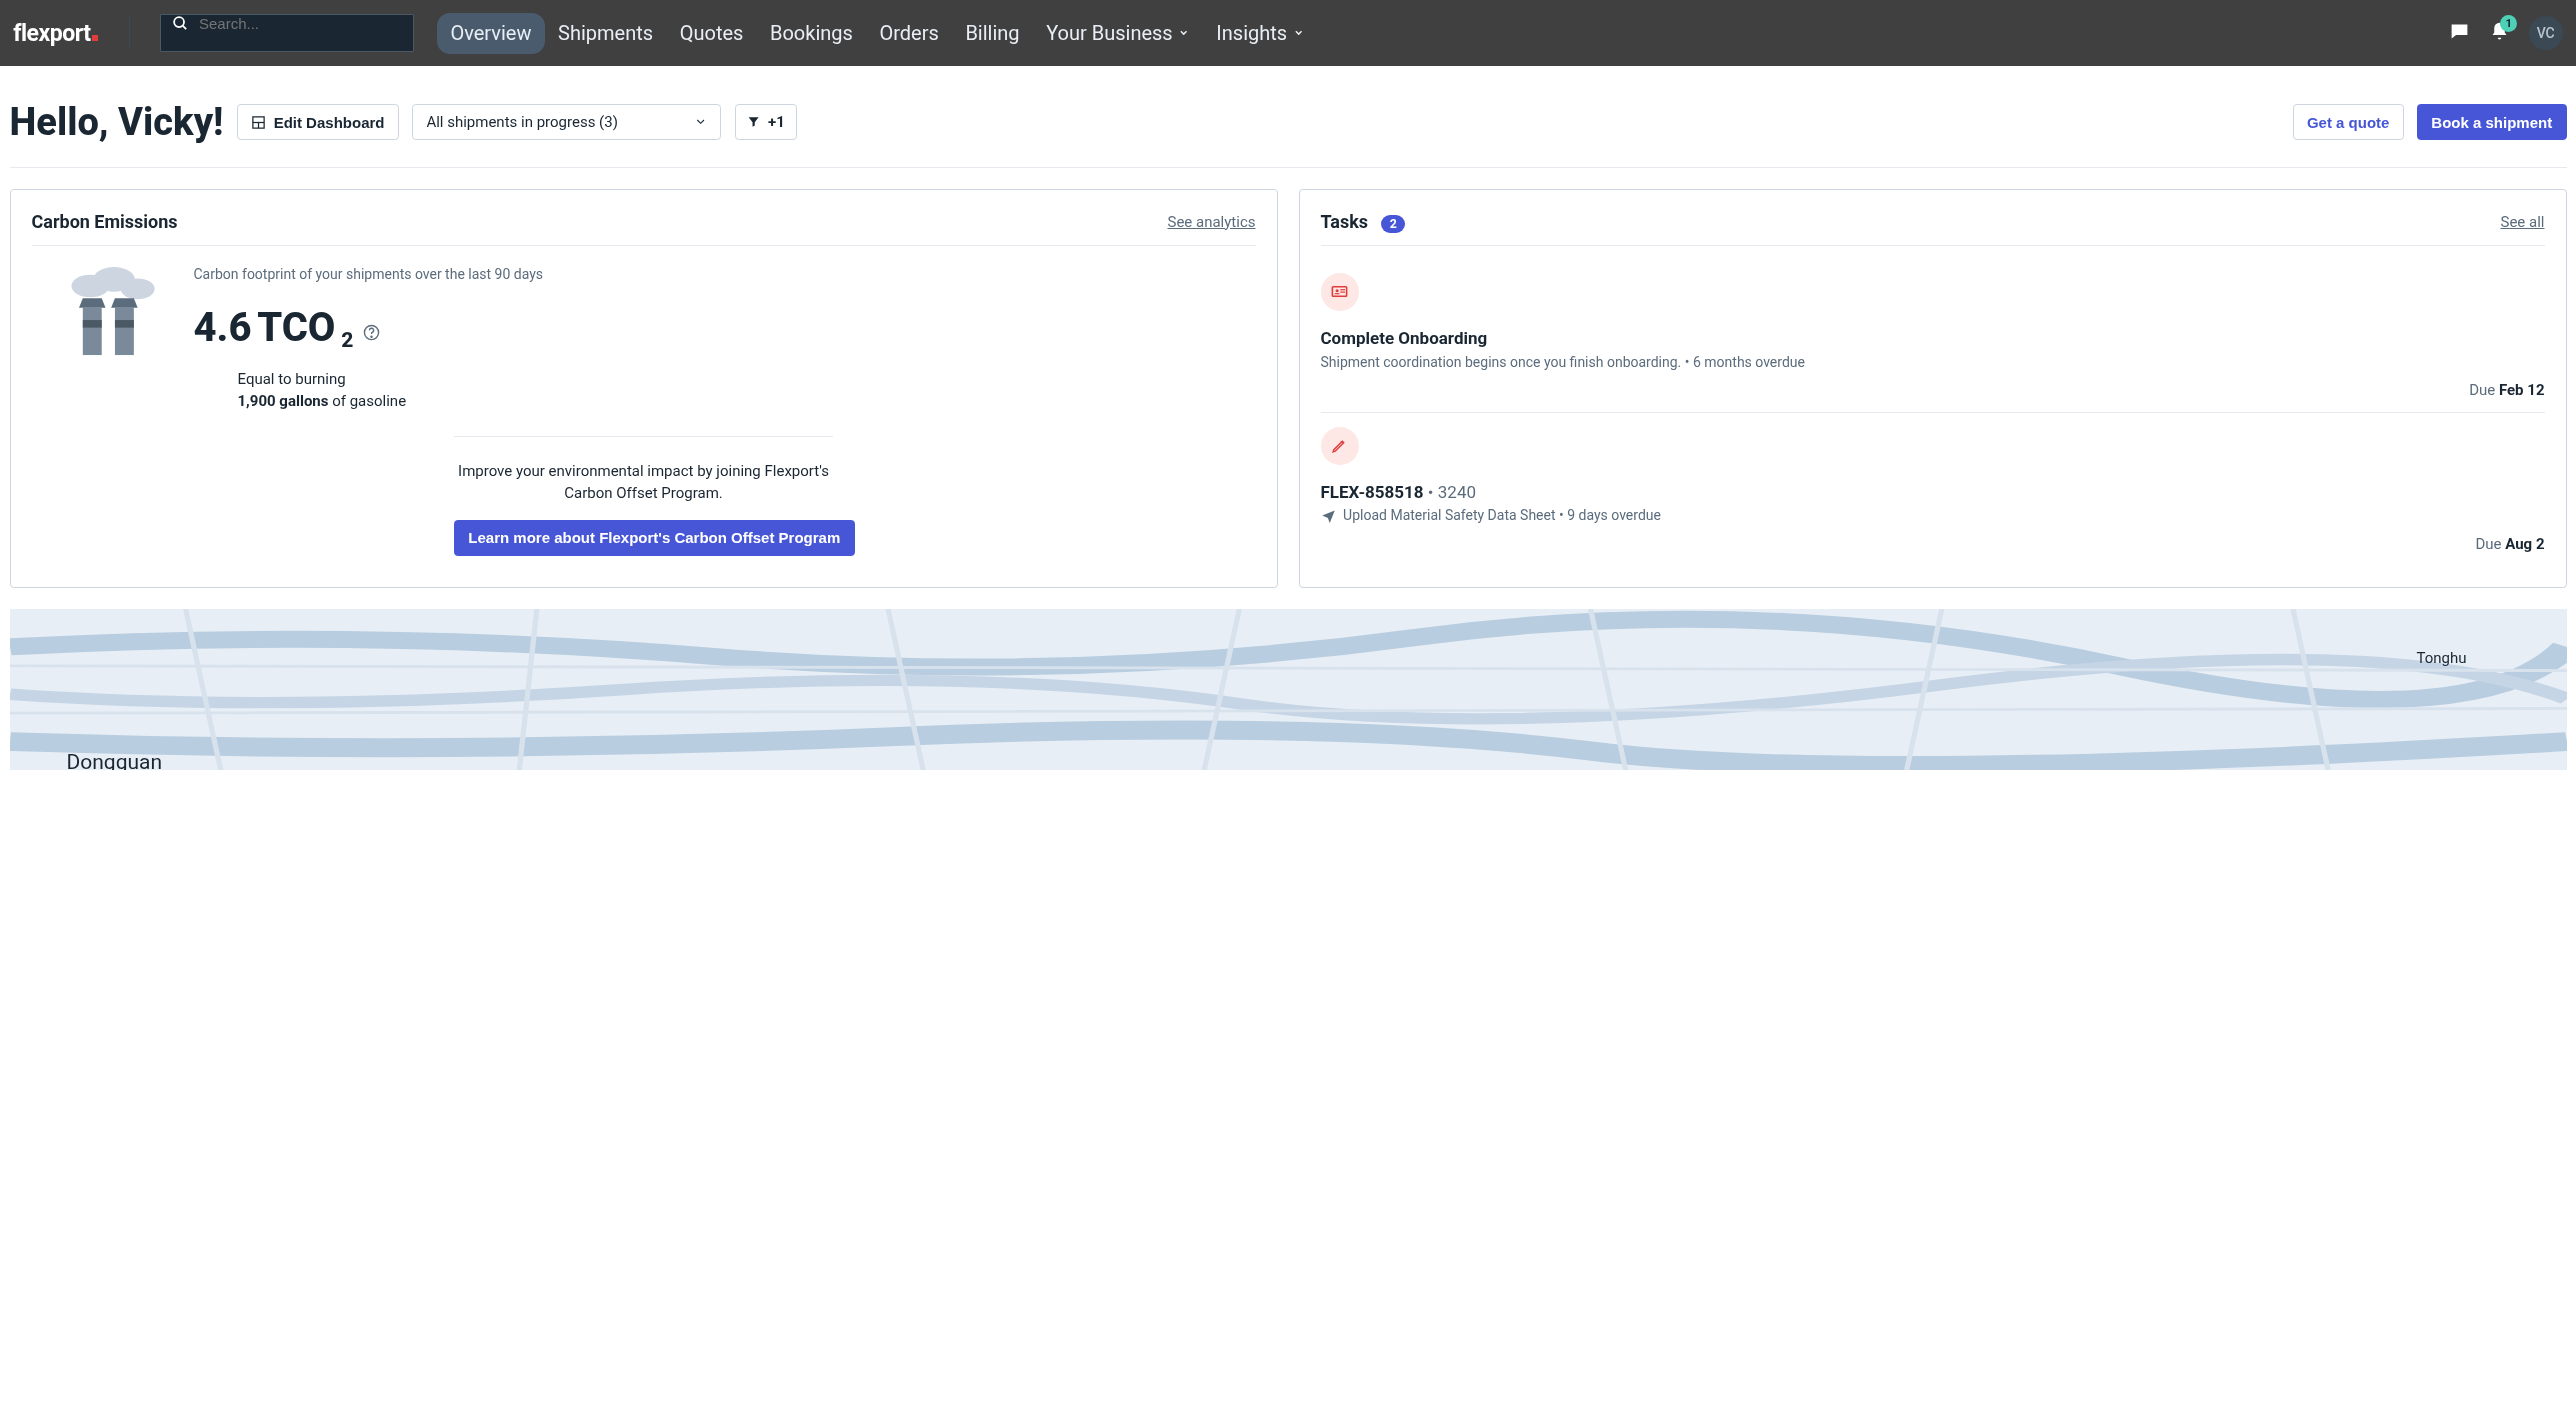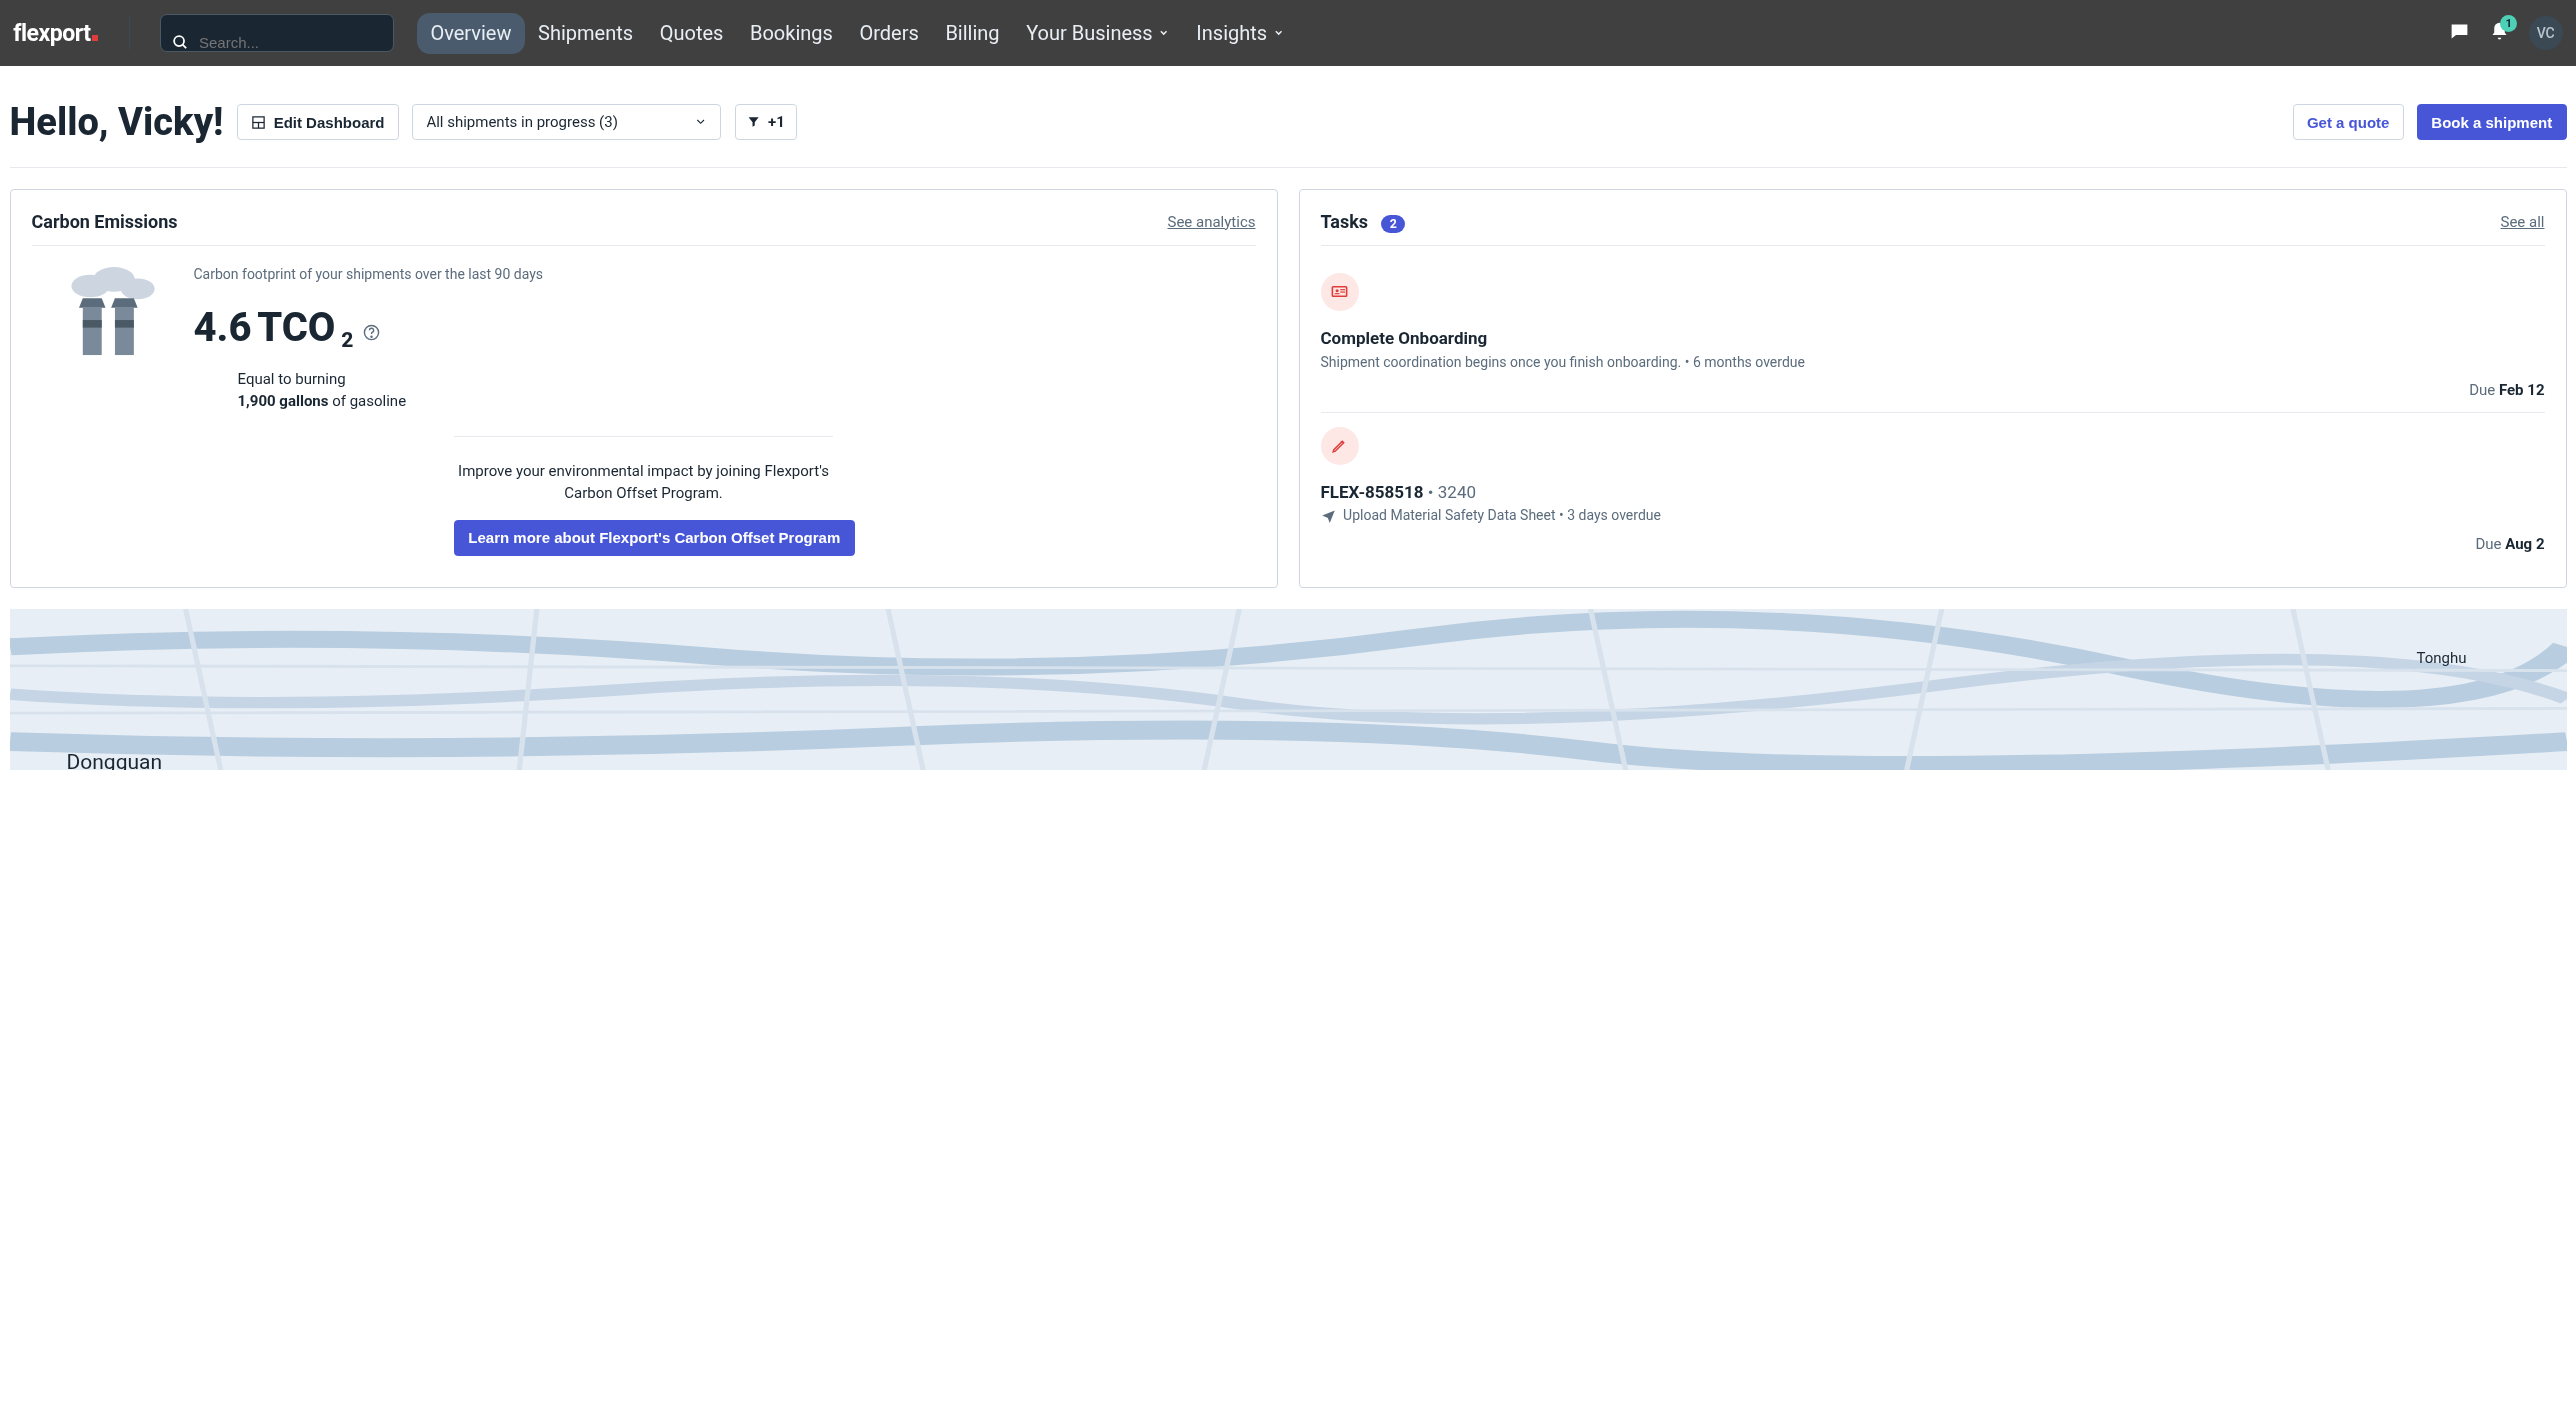--- a/index.html
+++ b/index.html
@@ -1,21 +1,21 @@
 <!DOCTYPE html>
 <html style="font-size:15px"><head>
 <meta charset="utf-8">
 <style>
 * { box-sizing: border-box; margin: 0; padding: 0; }
 body { font-family: -apple-system, BlinkMacSystemFont, "Segoe UI", Roboto, Helvetica, Arial, sans-serif; background: #fff; color: #1a2733; }
 .topbar { background: #404040; height: 66px; display: flex; align-items: center; padding: 0 13.3px; gap: 23px; }
 .logo { color: #fff; font-weight: 700; font-size: 23px; letter-spacing: -0.5px; display: flex; align-items: center; }
 .logo::after { content: ''; display: inline-block; width: 5.7px; height: 5.7px; background: #e03c3c; margin-left: 1.9px; margin-top: 9.5px; }
 .vbar { width: 0.9px; height: 34px; background: #3a4954; margin: 0 7.6px; }
-.search-box { background: #1a2733; border: 0.9px solid #4a5964; border-radius: 7px; height: 38px; width: 234px; display: flex; align-items: flex-end; padding: 0 11.4px; gap: 9.5px; }
+.search-box { background: #1a2733; border: 0.9px solid #4a5964; border-radius: 1px; height: 38px; width: 254px; display: flex; align-items: flex-start; padding: 0 11.4px; gap: 9.5px; }
 .search-box input { background: transparent; border: none; color: #b8c5d0; font-size: 15px; outline: none; width: 100%; }
 .search-box svg { flex-shrink: 0; }
 .nav { display: flex; gap: 0; }
 .nav-item { color: #e8eef4; font-size: 20px; padding: 8.5px 13.3px; border-radius: 13px; cursor: pointer; display: flex; align-items: center; gap: 5.7px; }
 .nav-item.active { background: #4a5b6d; }
 .topbar-right { margin-left: auto; display: flex; align-items: center; gap: 19px; }
 .icon-btn { position: relative; cursor: pointer; color: #fff; }
 .badge { position: absolute; top: -5.7px; right: -7.6px; background: #4dd0b5; color: #0d2733; font-size: 11.4px; font-weight: 700; border-radius: 50%; width: 17px; height: 17px; display: flex; align-items: center; justify-content: center; }
 .avatar { width: 34px; height: 34px; border-radius: 50%; background: #3a4954; color: #b8c5d0; display: flex; align-items: center; justify-content: center; font-size: 14px; font-weight: 500; cursor: pointer; }
 .main { padding: 0 9.5px 0 9.5px; }
@@ -218,21 +218,21 @@
             </svg>
         </div>
         <div class="task-body">
           <div class="task-title">
             <span>FLEX-858518</span><span style="font-weight:400;color:#5b6c7c"> • </span><span style="font-weight:400;color:#5b6c7c">3240</span>
           </div>
           <div class="task-sub">
             <svg width="15" height="15" viewBox="0 0 24 24" fill="#5b6c7c">
                 <path d="M2 12l20-8-8 20-3-8-9-4z"></path>
               </svg>
-            <span>Upload Material Safety Data Sheet • 3 days overdue</span>
+            <span>Upload Material Safety Data Sheet • 9 days overdue</span>
           </div>
           <div class="task-due">
             <span>Due </span><b>Aug 2</b>
           </div>
         </div>
       </div>
     </div>
   </div>
 
   <div class="map">

